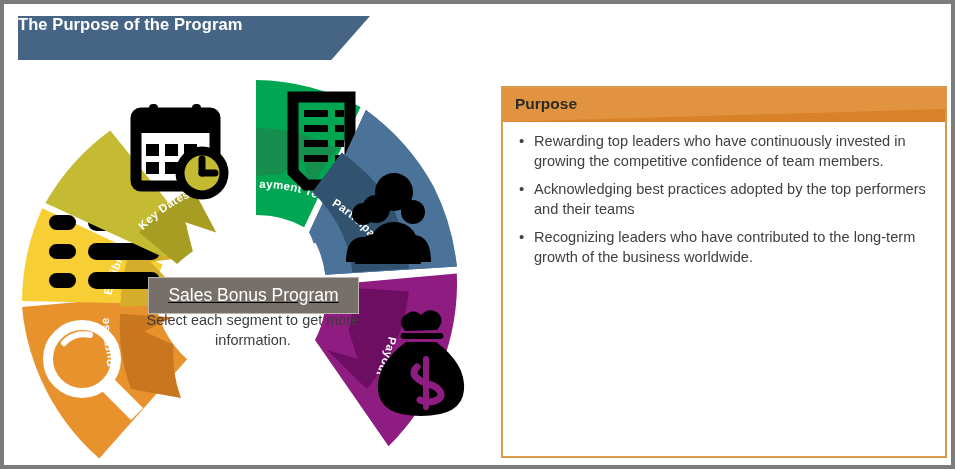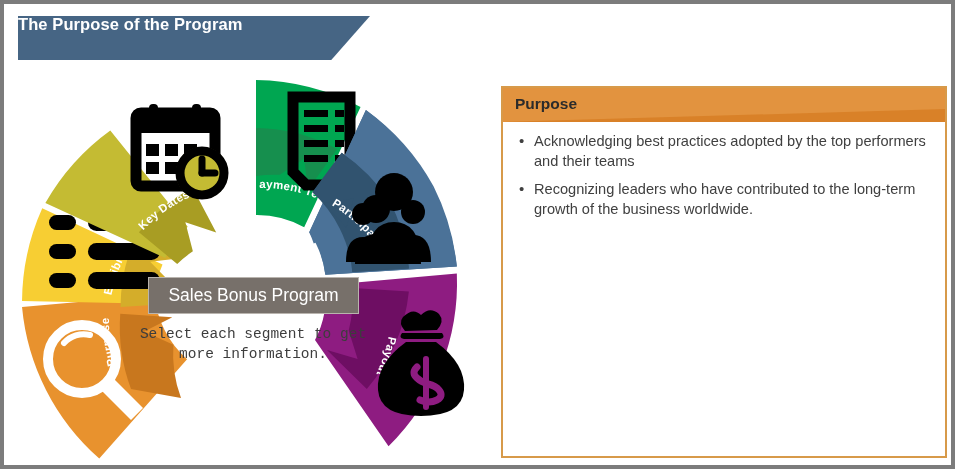--- a/index.html
+++ b/index.html
@@ -71,36 +71,36 @@
     left: 136px;
     top: 215px;
     width: 211px;
     height: 37px;
     background: #77706a;
     border: 1px solid #b9b4ae;
     box-sizing: border-box;
     display: flex;
     align-items: center;
     justify-content: center;
+    text-decoration: underline;
   }
   .center-box-text {
     color: #ffffff;
     font-size: 17.5px;
     white-space: nowrap;
   }
   .center-sub {
     position: absolute;
     left: 116px;
-    top: 262px;
+    top: 248px;
     width: 250px;
     text-align: center;
     color: #3d3d3d;
     font-size: 14.5px;
     line-height: 20px;
-    font-family: Liberation Mono, monospace;
   }
 
   
   .panel {
     position: absolute;
     left: 497px;
     top: 82px;
     width: 446px;
     height: 372px;
     box-sizing: border-box;
@@ -363,20 +363,21 @@
       <div class="center-sub">Select each segment to get more information.</div>
     </div>
 
     <div class="panel" style="border-color: rgb(215, 154, 74);">
       <div class="panel-header" style="background: rgb(217, 129, 40);">
         <div class="panel-header-wedge"></div>
         <div class="panel-title">Purpose</div>
       </div>
       <div class="panel-body">
         <ul class="bullet-list">
+          <li class="bullet-item">Rewarding top leaders who have continuously invested in growing the competitive confidence of team members.</li>
           <li class="bullet-item">Acknowledging best practices adopted by the top performers and their teams</li>
           <li class="bullet-item">Recognizing leaders who have contributed to the long-term growth of the business worldwide.</li>
         </ul>
       </div>
     </div>
 
   </div>
 </div>
 
 </body></html>

